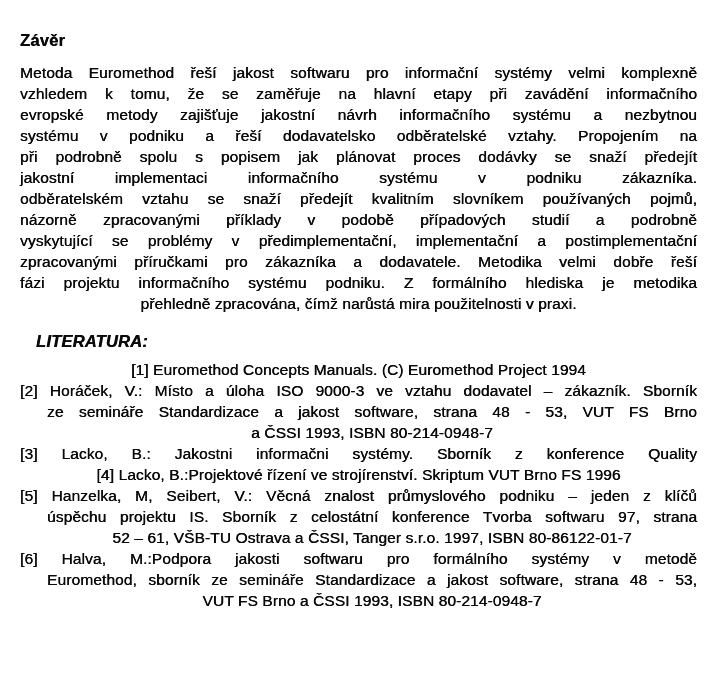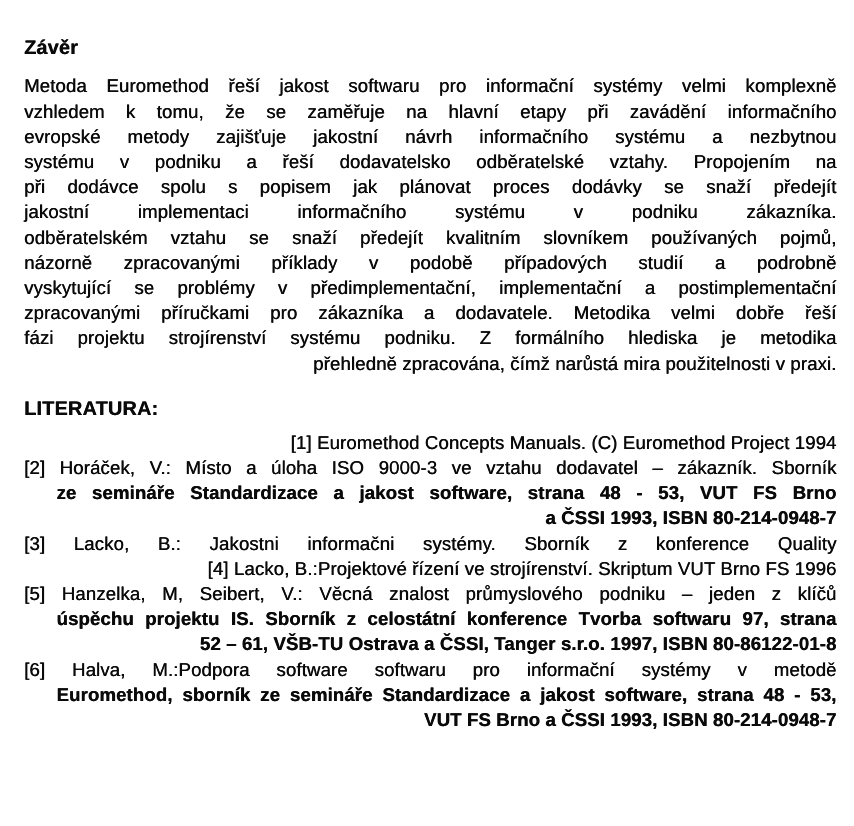--- a/index.html
+++ b/index.html
@@ -19,63 +19,63 @@
     padding: 30px 15px 0 20px;
   }
   .heading {
     font-size: 16.5px;
     font-weight: 700;
     line-height: 21px;
     letter-spacing: 0.2px;
     margin: 0 0 11px 0;
   }
   .lit-heading {
-    margin: 17px 0 7px 0;
+    margin: 17px 0 7px 16px;
+    font-style: italic;
   }
   .para, .refs {
     width: 677px;
   }
   .line {
     font-size: 15.5px;
     line-height: 21px;
     letter-spacing: 0.1px;
-    text-align: right;
+    text-align: center;
   }
   .j {
     text-align: justify;
     text-align-last: justify;
     text-justify: inter-word;
   }
   .ref-cont {
     padding-left: 27px;
-    font-weight: bold;
   }
   .ref-label {
     display: inline;
   }
 </style>
 </head>
 <body style="background: rgb(255, 255, 255); color: rgb(10, 10, 10);">
 
 <div class="page">
 
   <h1 class="heading">Závěr</h1>
 
   <div class="para">
     <div class="line j">Metoda Euromethod řeší jakost softwaru pro informační systémy velmi komplexně</div>
     <div class="line j">vzhledem k tomu, že se zaměřuje na hlavní etapy při zavádění informačního</div>
     <div class="line j">evropské metody zajišťuje jakostní návrh informačního systému a nezbytnou</div>
     <div class="line j">systému v podniku a řeší dodavatelsko odběratelské vztahy. Propojením na</div>
-    <div class="line j">při dodávce spolu s popisem jak plánovat proces dodávky se snaží předejít</div>
+    <div class="line j">při podrobně spolu s popisem jak plánovat proces dodávky se snaží předejít</div>
     <div class="line j">jakostní implementaci informačního systému v podniku zákazníka.</div>
     <div class="line j">odběratelském vztahu se snaží předejít kvalitním slovníkem používaných pojmů,</div>
     <div class="line j">názorně zpracovanými příklady v podobě případových studií a podrobně</div>
     <div class="line j">vyskytující se problémy v předimplementační, implementační a postimplementační</div>
     <div class="line j">zpracovanými příručkami pro zákazníka a dodavatele. Metodika velmi dobře řeší</div>
-    <div class="line j">fázi projektu strojírenství systému podniku. Z formálního hlediska je metodika</div>
+    <div class="line j">fázi projektu informačního systému podniku. Z formálního hlediska je metodika</div>
     <div class="line">přehledně zpracována, čímž narůstá mira použitelnosti v praxi.</div>
   </div>
 
   <h2 class="heading lit-heading">LITERATURA:</h2>
 
   <div class="refs">
 
     <div class="ref">
       <div class="line"><span class="ref-label">[1]</span> <span>Euromethod Concepts Manuals. (C) Euromethod Project 1994</span></div>
     </div>
@@ -90,23 +90,23 @@
       <div class="line j"><span class="ref-label">[3]</span> <span>Lacko, B.: Jakostni informačni systémy. Sborník z konference Quality</span></div>
     </div>
 
     <div class="ref">
       <div class="line"><span class="ref-label">[4]</span> <span>Lacko, B.:Projektové řízení ve strojírenství. Skriptum VUT Brno FS 1996</span></div>
     </div>
 
     <div class="ref">
       <div class="line j"><span class="ref-label">[5]</span> <span>Hanzelka, M, Seibert, V.: Věcná znalost průmyslového podniku – jeden z klíčů</span></div>
       <div class="line j ref-cont">úspěchu projektu IS. Sborník z celostátní konference Tvorba softwaru 97, strana</div>
-      <div class="line ref-cont">52 – 61, VŠB-TU Ostrava a ČSSI, Tanger s.r.o. 1997, ISBN 80-86122-01-8</div>
+      <div class="line ref-cont">52 – 61, VŠB-TU Ostrava a ČSSI, Tanger s.r.o. 1997, ISBN 80-86122-01-7</div>
     </div>
 
     <div class="ref">
-      <div class="line j"><span class="ref-label">[6]</span> <span>Halva, M.:Podpora software softwaru pro informační systémy v metodě</span></div>
+      <div class="line j"><span class="ref-label">[6]</span> <span>Halva, M.:Podpora jakosti softwaru pro formálního systémy v metodě</span></div>
       <div class="line j ref-cont">Euromethod, sborník ze semináře Standardizace a jakost software, strana 48 - 53,</div>
       <div class="line ref-cont">VUT FS Brno a ČSSI 1993, ISBN 80-214-0948-7</div>
     </div>
 
   </div>
 </div>
 
 </body></html>

